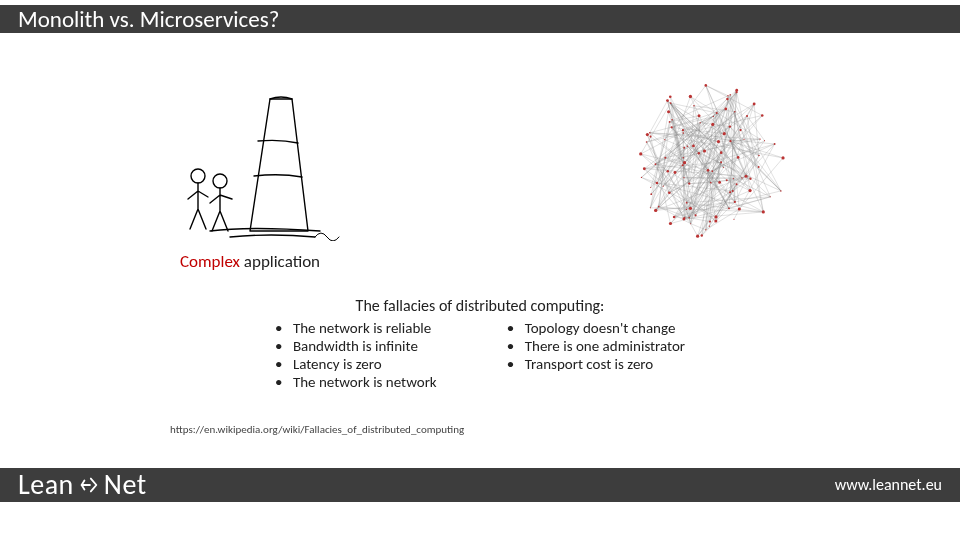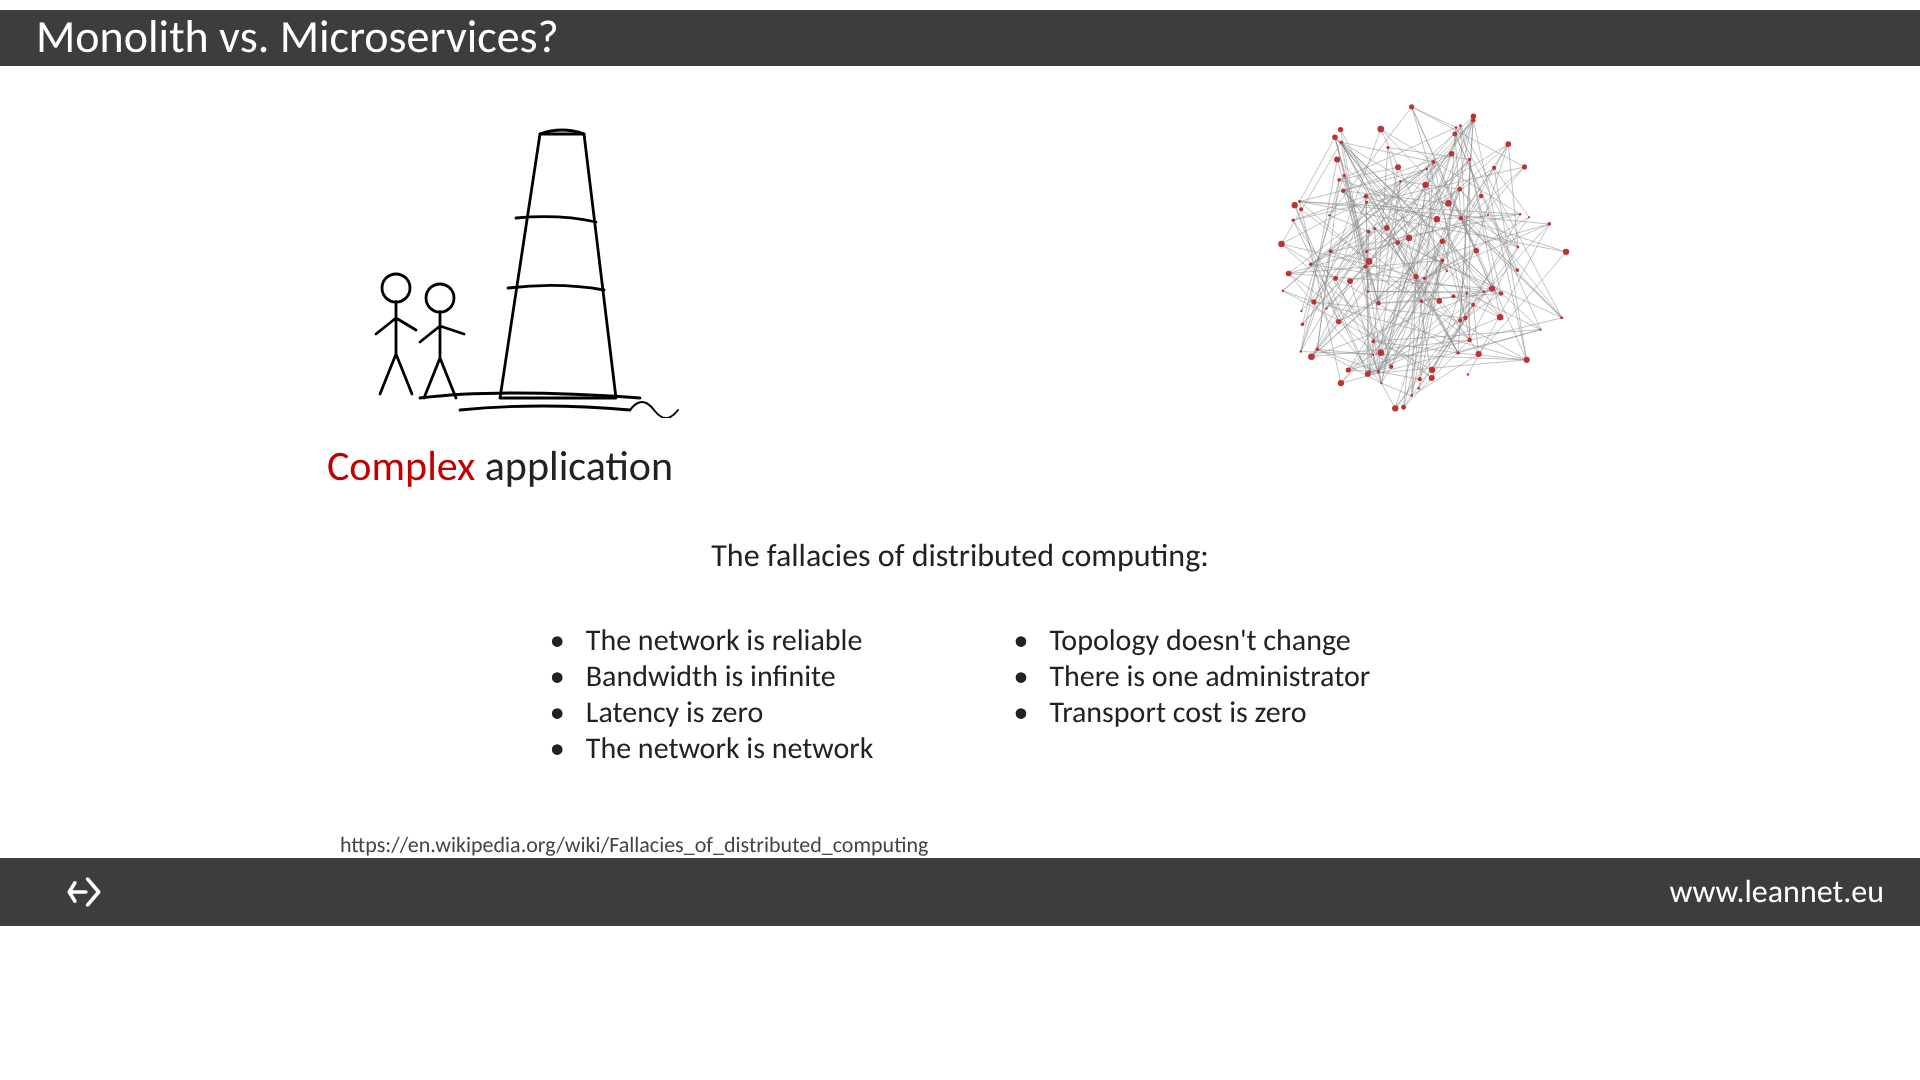--- a/index.html
+++ b/index.html
@@ -1,34 +1,34 @@
 <!DOCTYPE html>
 <html><head>
 <meta charset="utf-8">
 <style>
   * { margin: 0; padding: 0; box-sizing: border-box; }
   html, body { width: 960px; height: 540px; font-family: "Segoe UI", Calibri, Arial, sans-serif; background: #fff; color: #222; overflow: hidden; }
-  .page { width: 960px; height: 440px; position: relative; display: flex; flex-direction: column; }
+  .page { width: 960px; height: 440px; position: relative; display: flex; flex-direction: column; gap: 32px; }
   .title-bar { background: #3d3d3d; height: 48px; display: flex; align-items: center; padding-left: 18px; border-top: 5px solid #fff; }
   .title-bar h1 { color: #fff; font-weight: 400; font-size: 23px; }
   .content { flex: 1; position: relative; padding: 12px 40px 0 40px; }
   .cols { display: flex; justify-content: space-between; gap: 40px; margin-top: 4px; }
   .col { flex: 1; display: flex; flex-direction: column; align-items: center; }
   .illus { width: 260px; height: 160px; display: flex; align-items: center; justify-content: center; }
-  .caption { text-align: center; margin-top: 10px; font-size: 21px; line-height: 1.35; }
+  .caption { text-align: center; margin-top: 10px; font-size: 17px; line-height: 1.35; }
   .red { color: #c00000; }
   .green { color: #2e7d32; }
   .fallacies { margin-top: 22px; }
   .fall-title { text-align: center; font-size: 16px; font-weight: 400; margin-bottom: 4px; }
   .fall-lists { display: flex; justify-content: center; gap: 70px; font-size: 15px; }
-  .fall-lists ul { list-style: none; margin-top: 20px; }
+  .fall-lists ul { list-style: none; }
   .fall-lists li::before { content: "•"; display: inline-block; width: 18px; }
   .cite { font-size: 11px; color: #444; margin-top: 32px; padding-left: 130px; }
   .footer { height: 34px; background: #3d3d3d; color: #fff; display: flex; align-items: center; justify-content: space-between; padding: 0 18px; }
-  .logo { display: flex; align-items: center; gap: 4px; font-size: 24px; font-weight: 500; letter-spacing: .5px; flex-direction: column; }
+  .logo { display: flex; align-items: center; gap: 4px; font-size: 28px; font-weight: 500; letter-spacing: .5px; }
   .logo svg { width: 22px; height: 22px; }
   .url { font-size: 16px; }
   
   .netgraph circle.node { fill: #b33; }
   .netgraph line { stroke: #888; stroke-width: .3; }
 </style>
 </head>
 <body>
 
 <div class="page">

